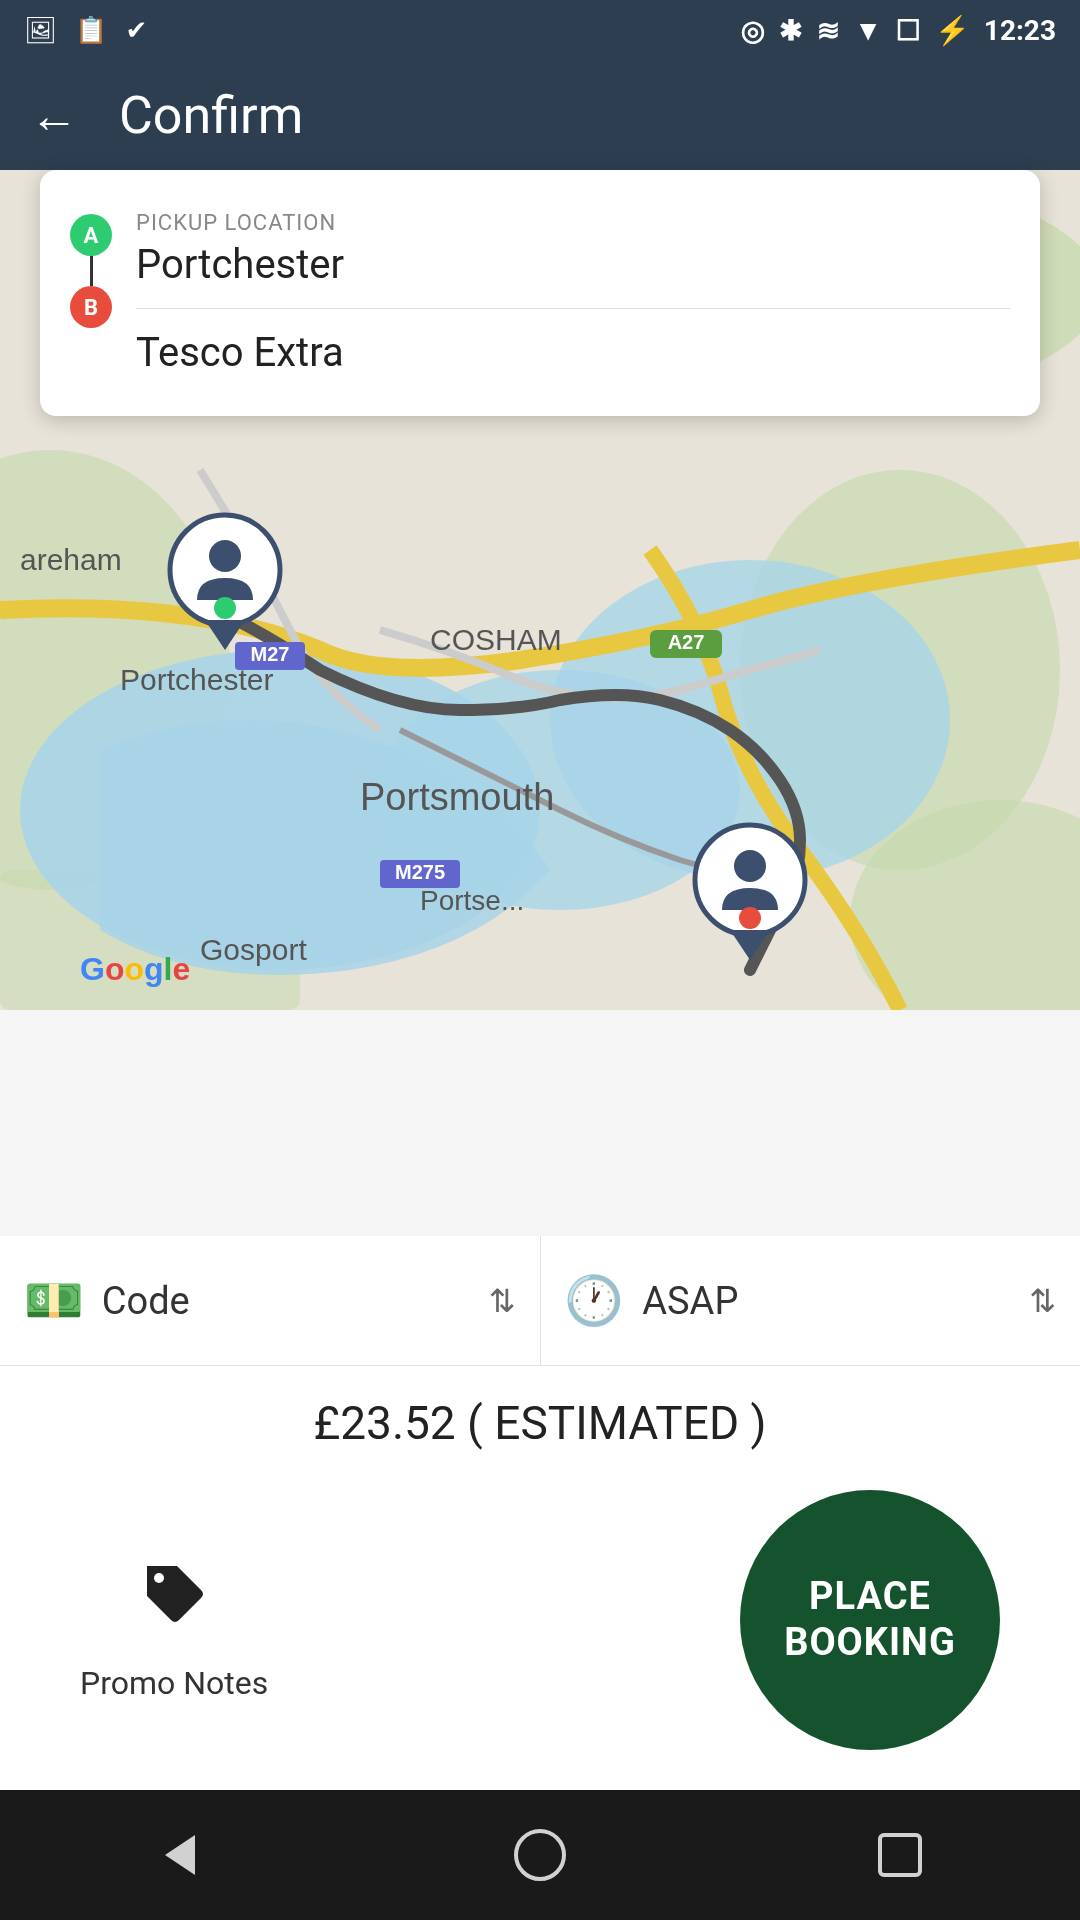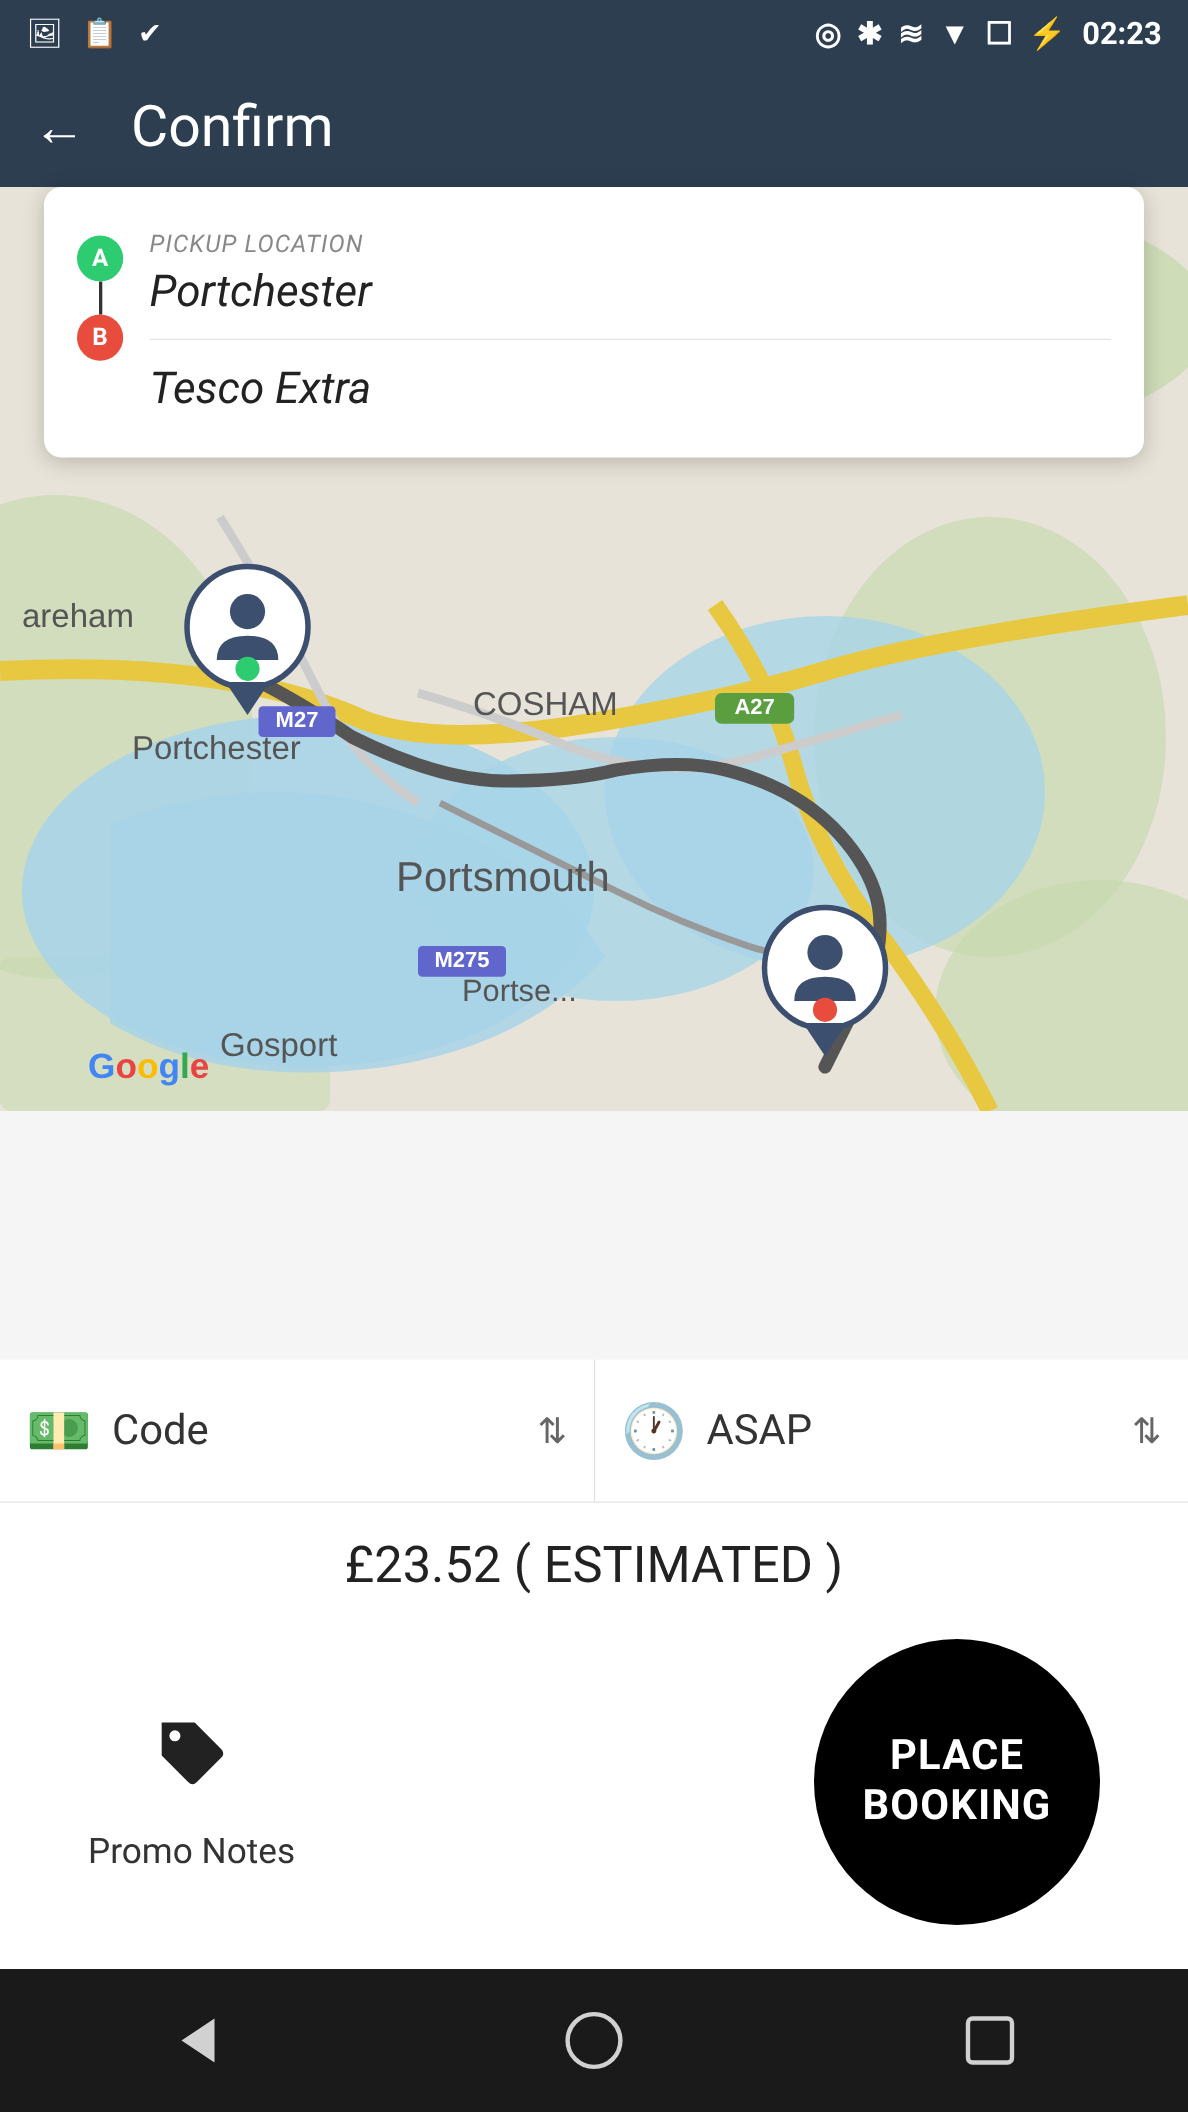--- a/index.html
+++ b/index.html
@@ -117,21 +117,20 @@
 
     .connector-line {
       width: 3px;
       height: 30px;
       background: #333;
       margin: 0 auto;
     }
 
     .location-text-block {
       flex: 1;
-      font-style: italic;
     }
 
     .location-label {
       font-size: 22px;
       color: #888;
       letter-spacing: 1px;
       text-transform: uppercase;
       margin-bottom: 6px;
     }
 
@@ -245,21 +244,21 @@
 
     .side-action-label {
       font-size: 32px;
       color: #333;
     }
 
     .place-booking-btn {
       width: 260px;
       height: 260px;
       border-radius: 50%;
-      background: #000000;
+      background: #14532d;
       display: flex;
       align-items: center;
       justify-content: center;
       cursor: pointer;
       flex-direction: column;
       color: white;
       font-size: 38px;
       font-weight: bold;
       text-align: center;
       letter-spacing: 1px;
@@ -299,21 +298,21 @@
     <span>📋</span>
     <span>✔</span>
   </div>
   <div class="status-bar-right">
     <span>◎</span>
     <span>✱</span>
     <span>≋</span>
     <span>▼</span>
     <span>☐</span>
     <span>⚡</span>
-    <span>02:23</span>
+    <span>12:23</span>
   </div>
 </div>
 
 <div class="top-bar">
   <span class="back-arrow">←</span>
   <span class="top-bar-title">Confirm</span>
 </div>
 
 <div class="map-area">
   <svg class="map-svg" viewBox="0 0 1080 840" xmlns="http://www.w3.org/2000/svg">

